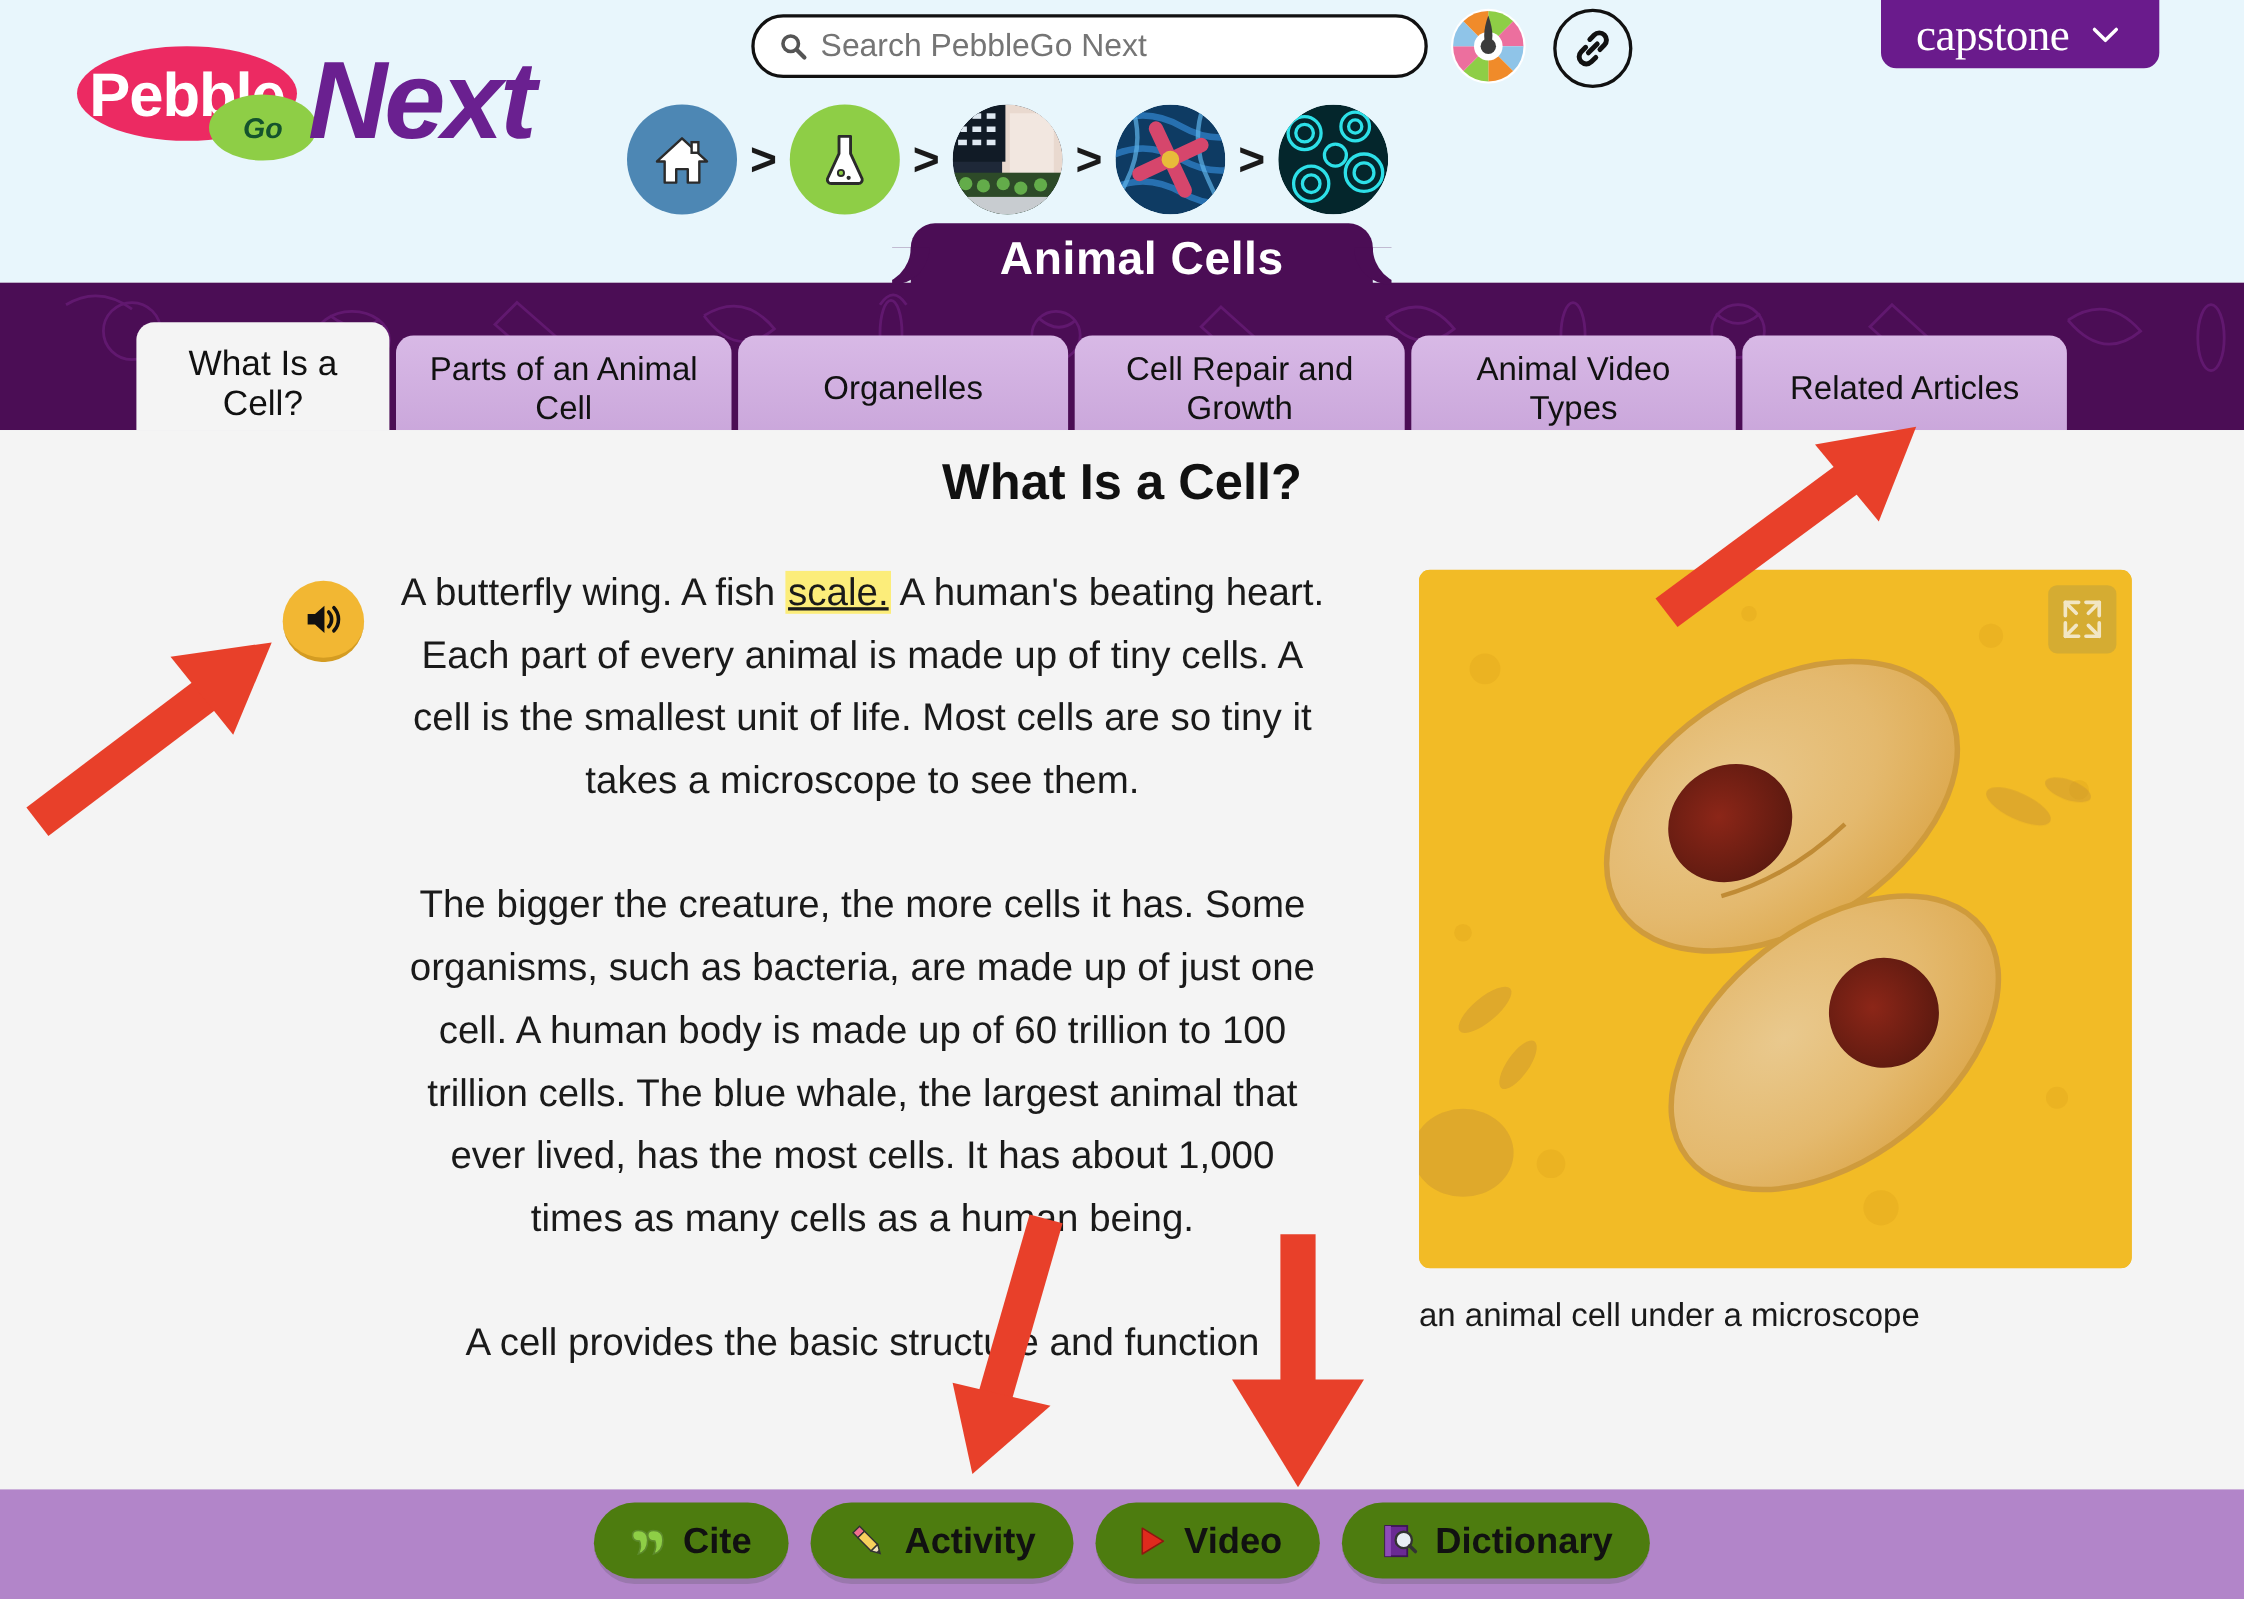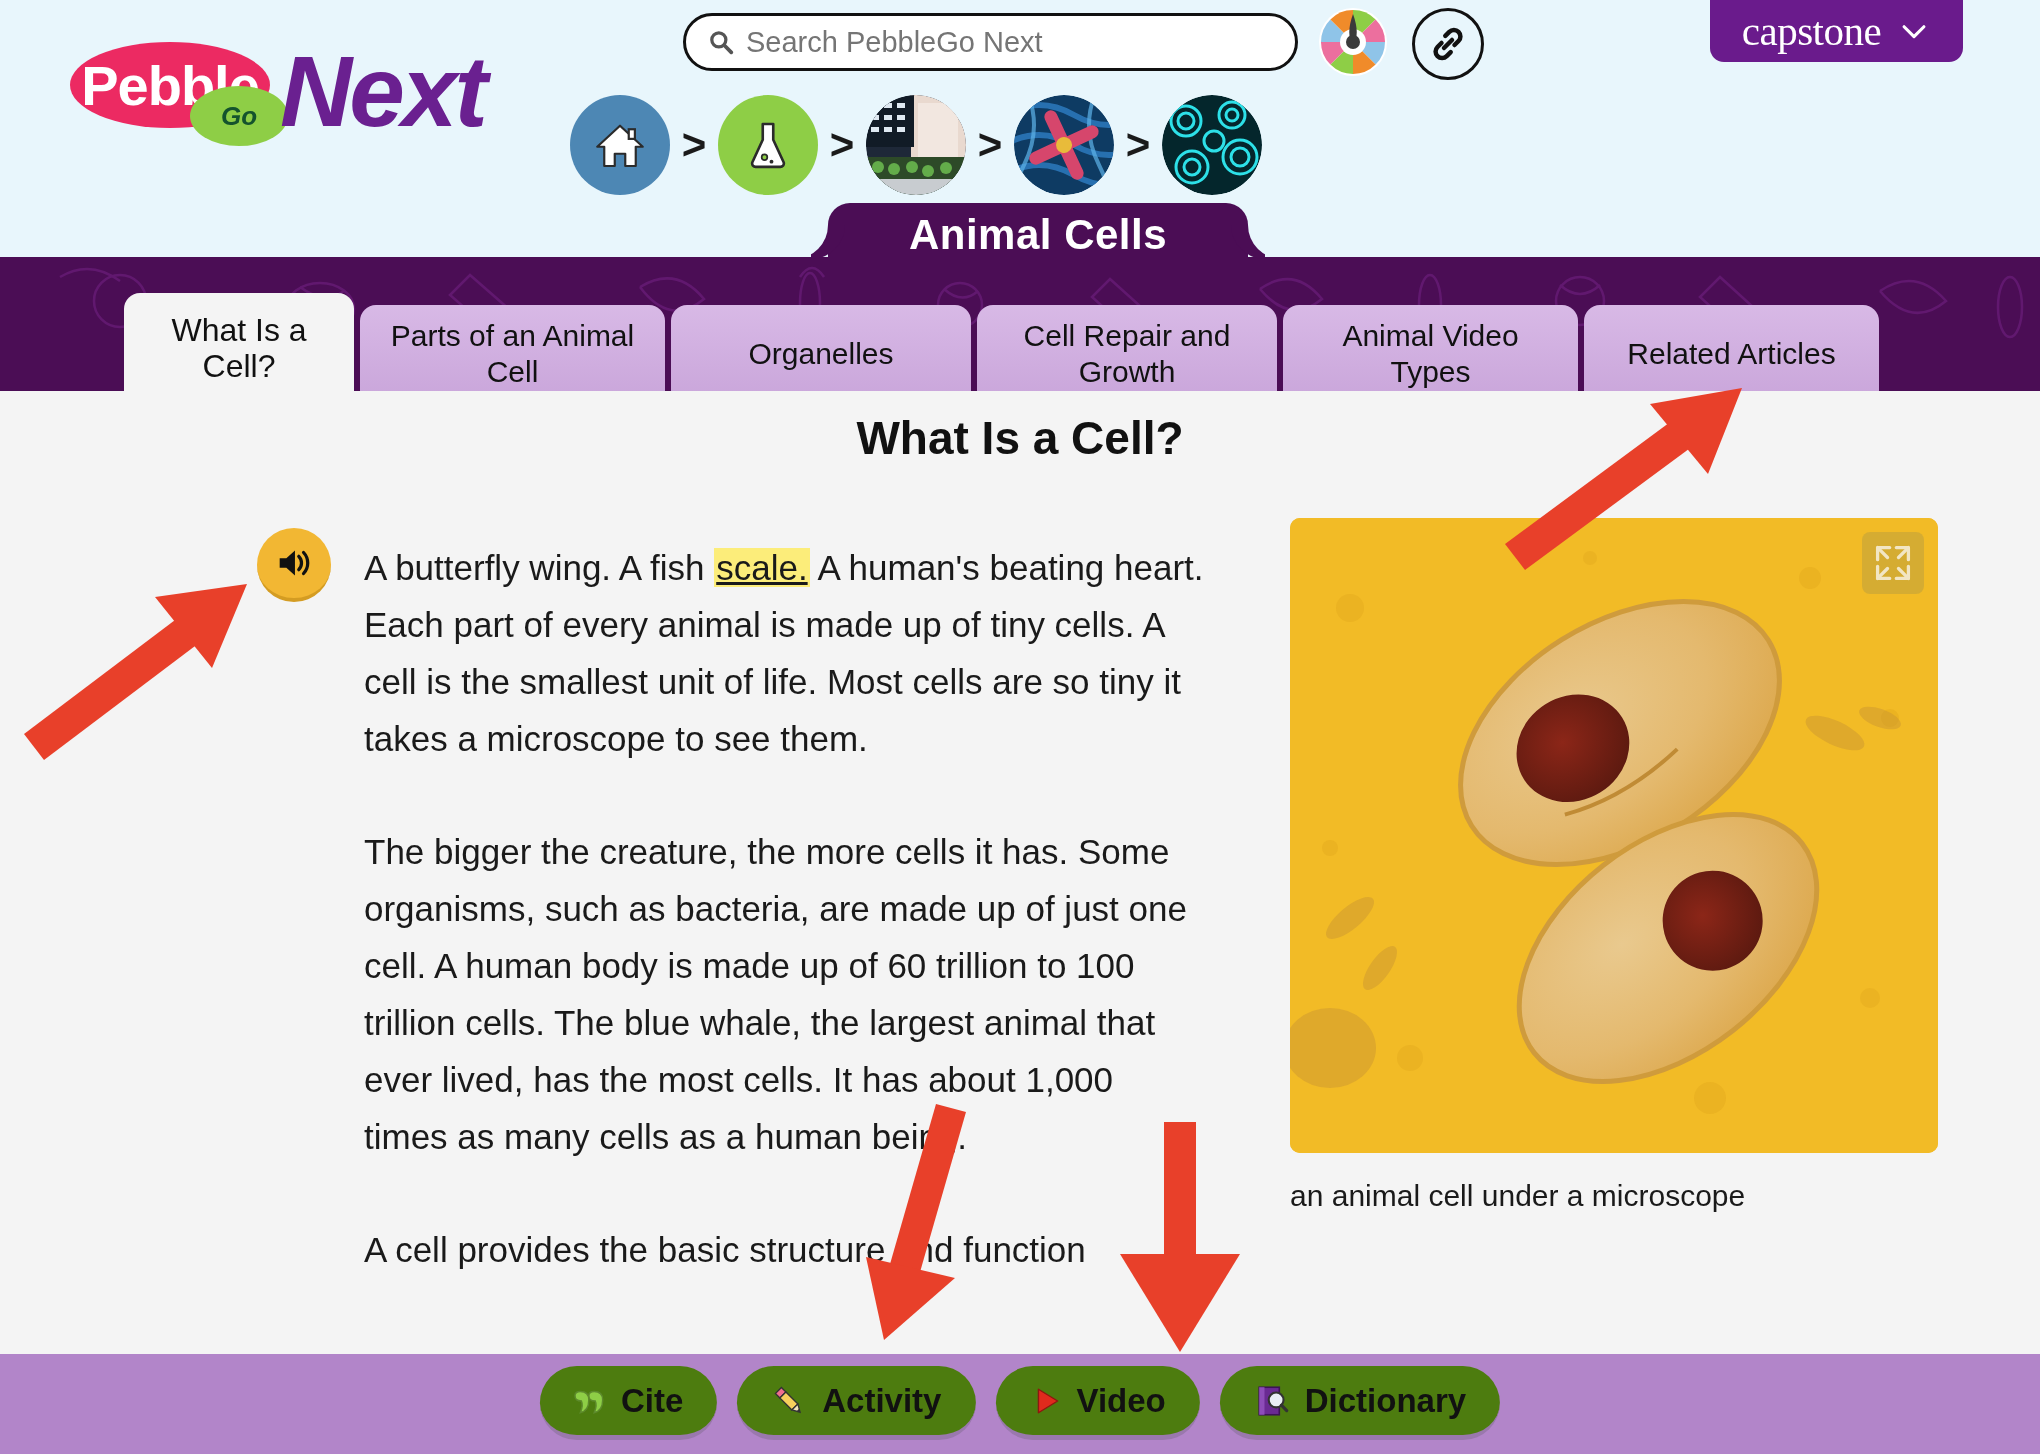--- a/index.html
+++ b/index.html
@@ -154,21 +154,21 @@
     text-align: center; font-size: 46px; font-weight: bold; color: #111;
   }
   .audio-btn {
     position: absolute; left: 257px; top: 528px;
     width: 74px; height: 74px; border-radius: 50%;
     background: #f2b733; border-bottom: 4px solid #d49c22;
     display: flex; align-items: center; justify-content: center;
     z-index: 4;
   }
   .body-col {
-    position: absolute; left: 364px; top: 539px; width: 840px;
+    position: absolute; left: 364px; top: 510px; width: 840px; text-align: center;
   }
   .body-col p {
     font-size: 35px; line-height: 57px; color: #1a1a1a;
     margin-bottom: 56px;
   }
   .hl {
     background: #fced7a; text-decoration: underline; padding: 0 2px;
   }
 
   

